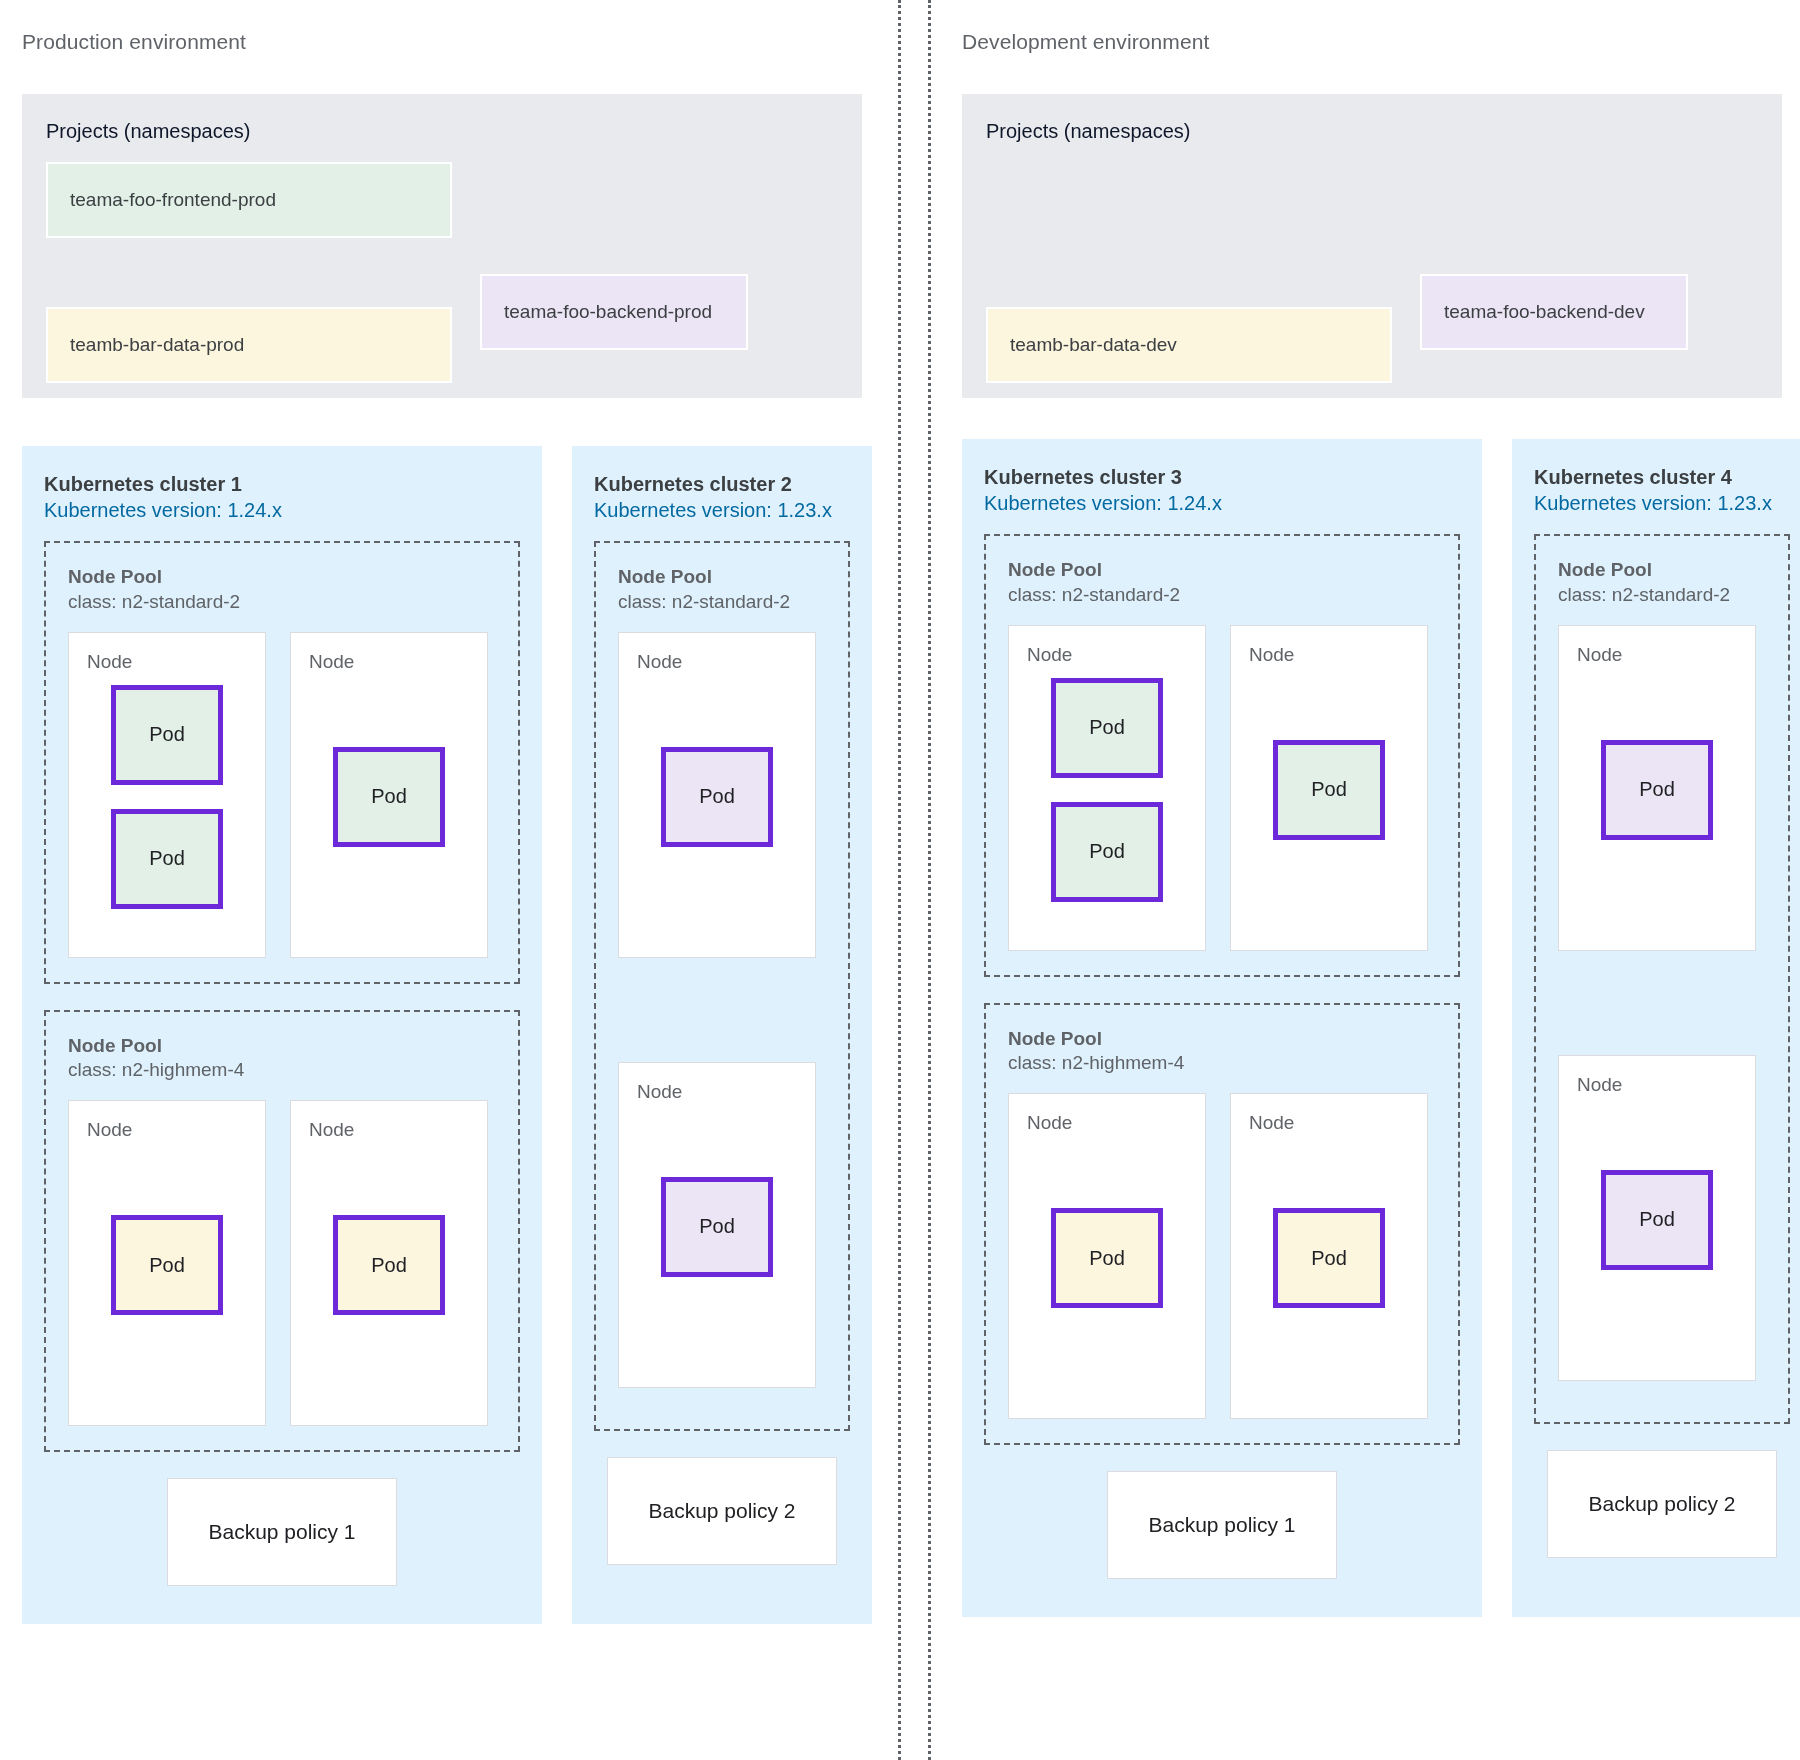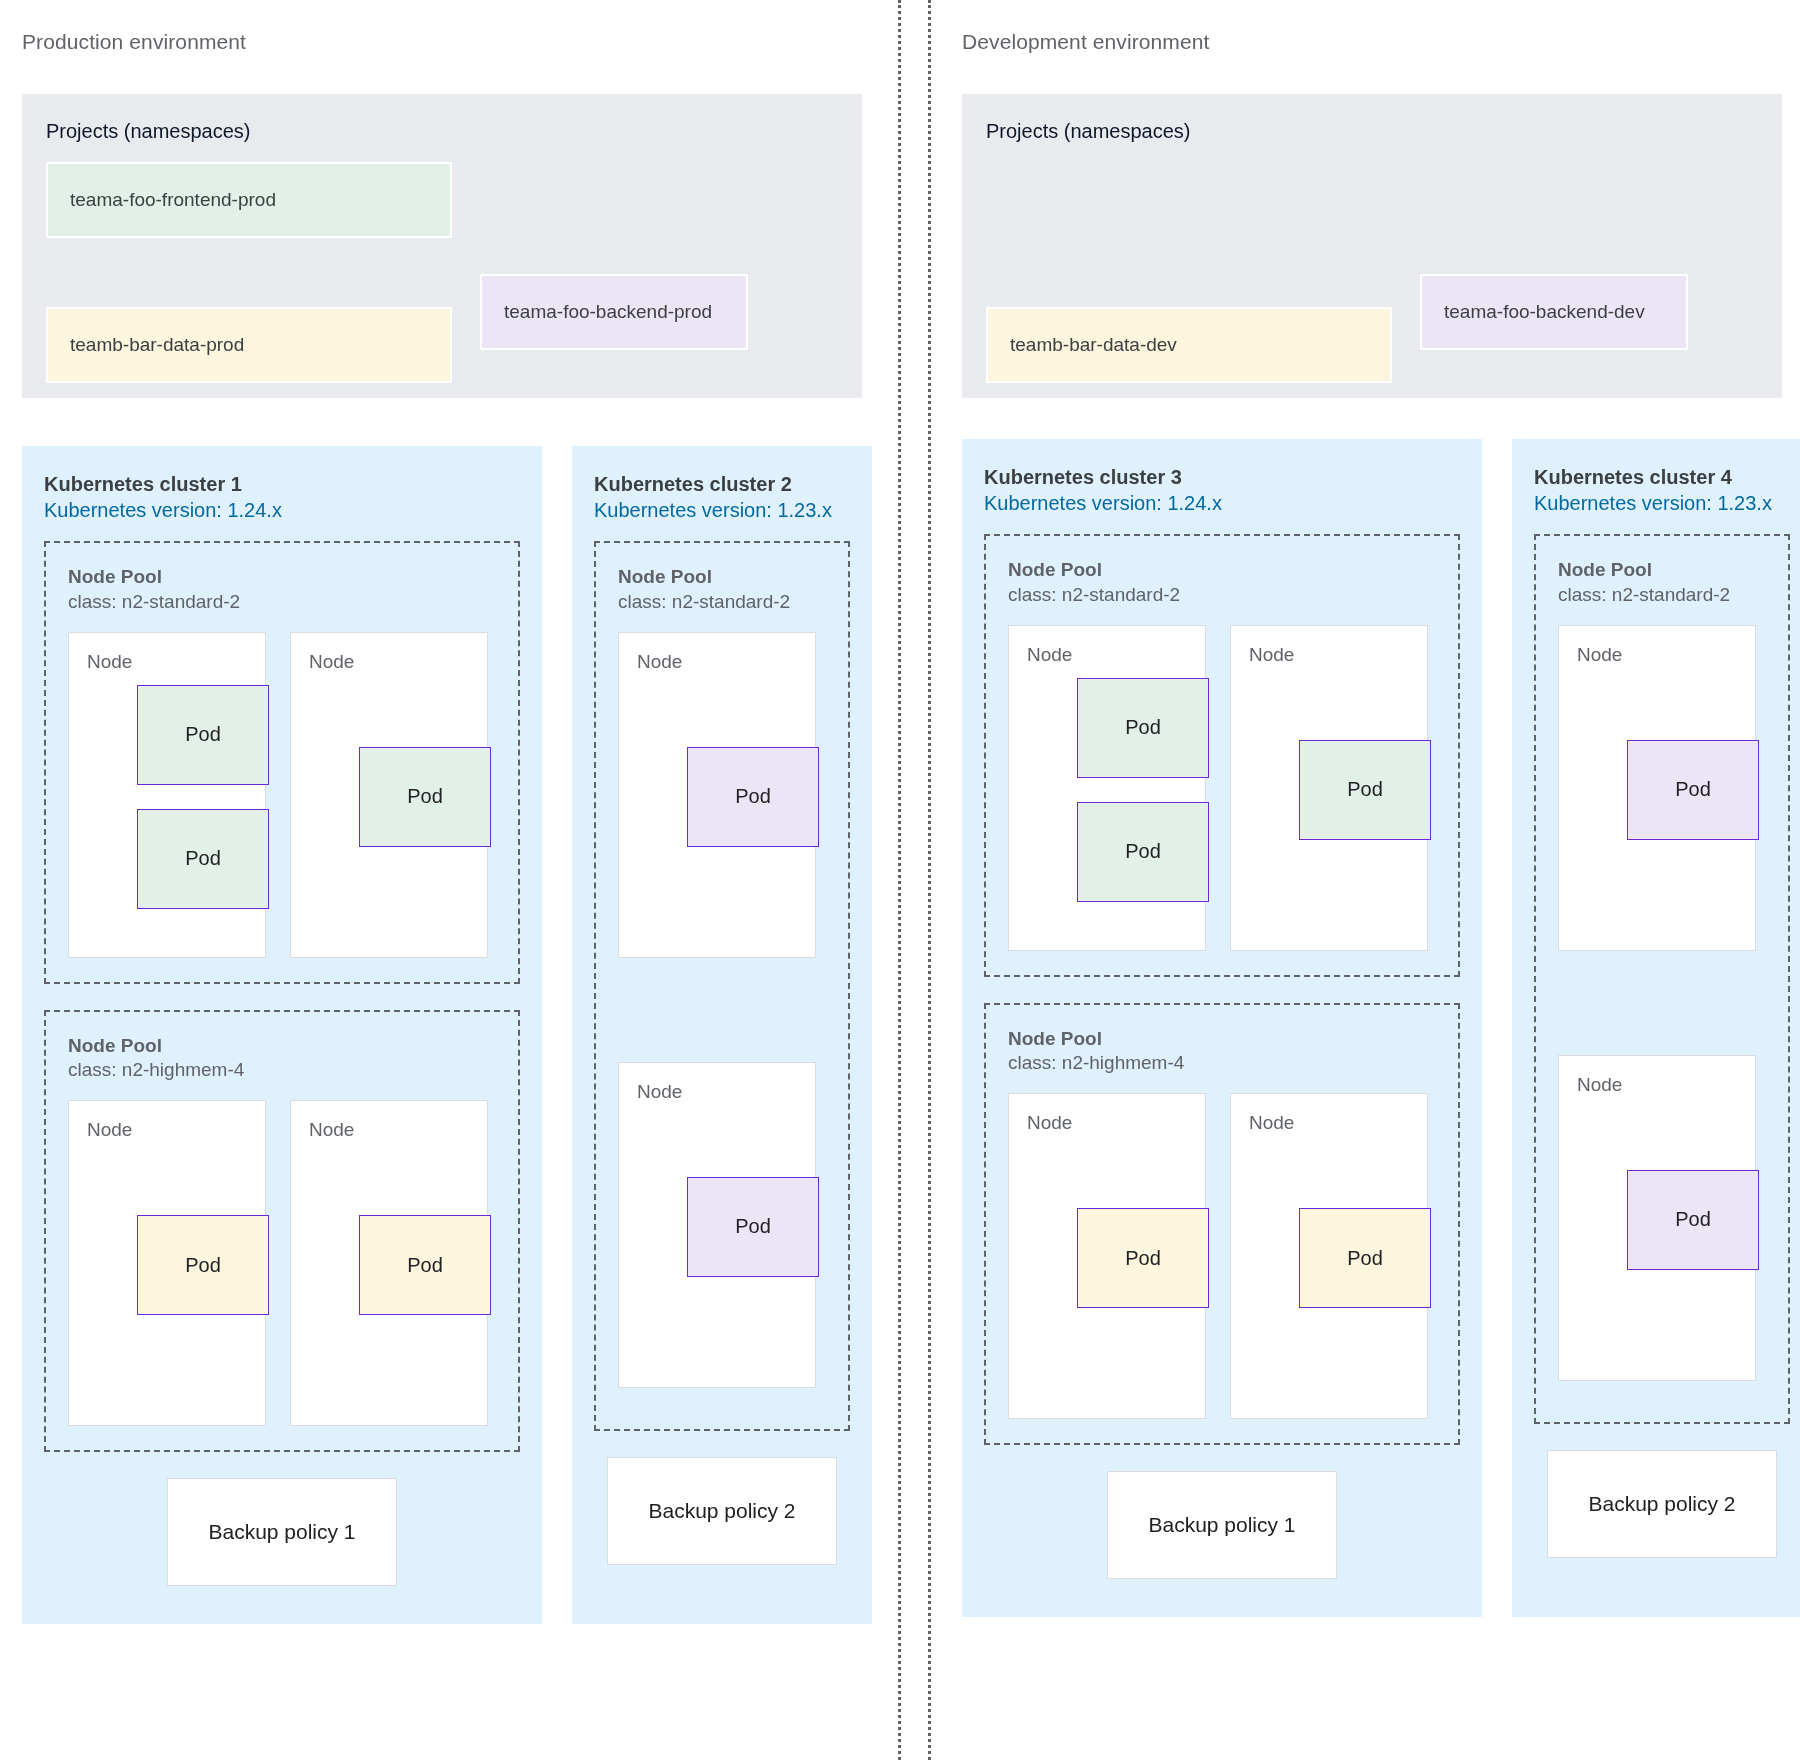--- a/index.html
+++ b/index.html
@@ -173,30 +173,29 @@
   .node-label {
     position: absolute;
     top: 18px;
     left: 18px;
     font-size: 19px;
     color: #5f6368;
   }
 
   .pod {
     background: #e3f0e8;
-    border: 1px solid #6d28d9;
-    box-sizing: border-box;
-    width: 132px;
+    border: 5px solid #6d28d9;
+    box-sizing: border-box;
+    width: 112px;
     height: 100px;
     display: flex;
     align-items: center;
     justify-content: center;
     font-size: 20px;
     color: #202124;
-    margin-left: 36px;
   }
   .pod-green  { background: #e3f0e8; }
   .pod-yellow { background: #fdf6df; }
   .pod-purple { background: #ece5f5; }
 
   
   .backup-wrap {
     position: absolute;
     left: 0;
     right: 0;

